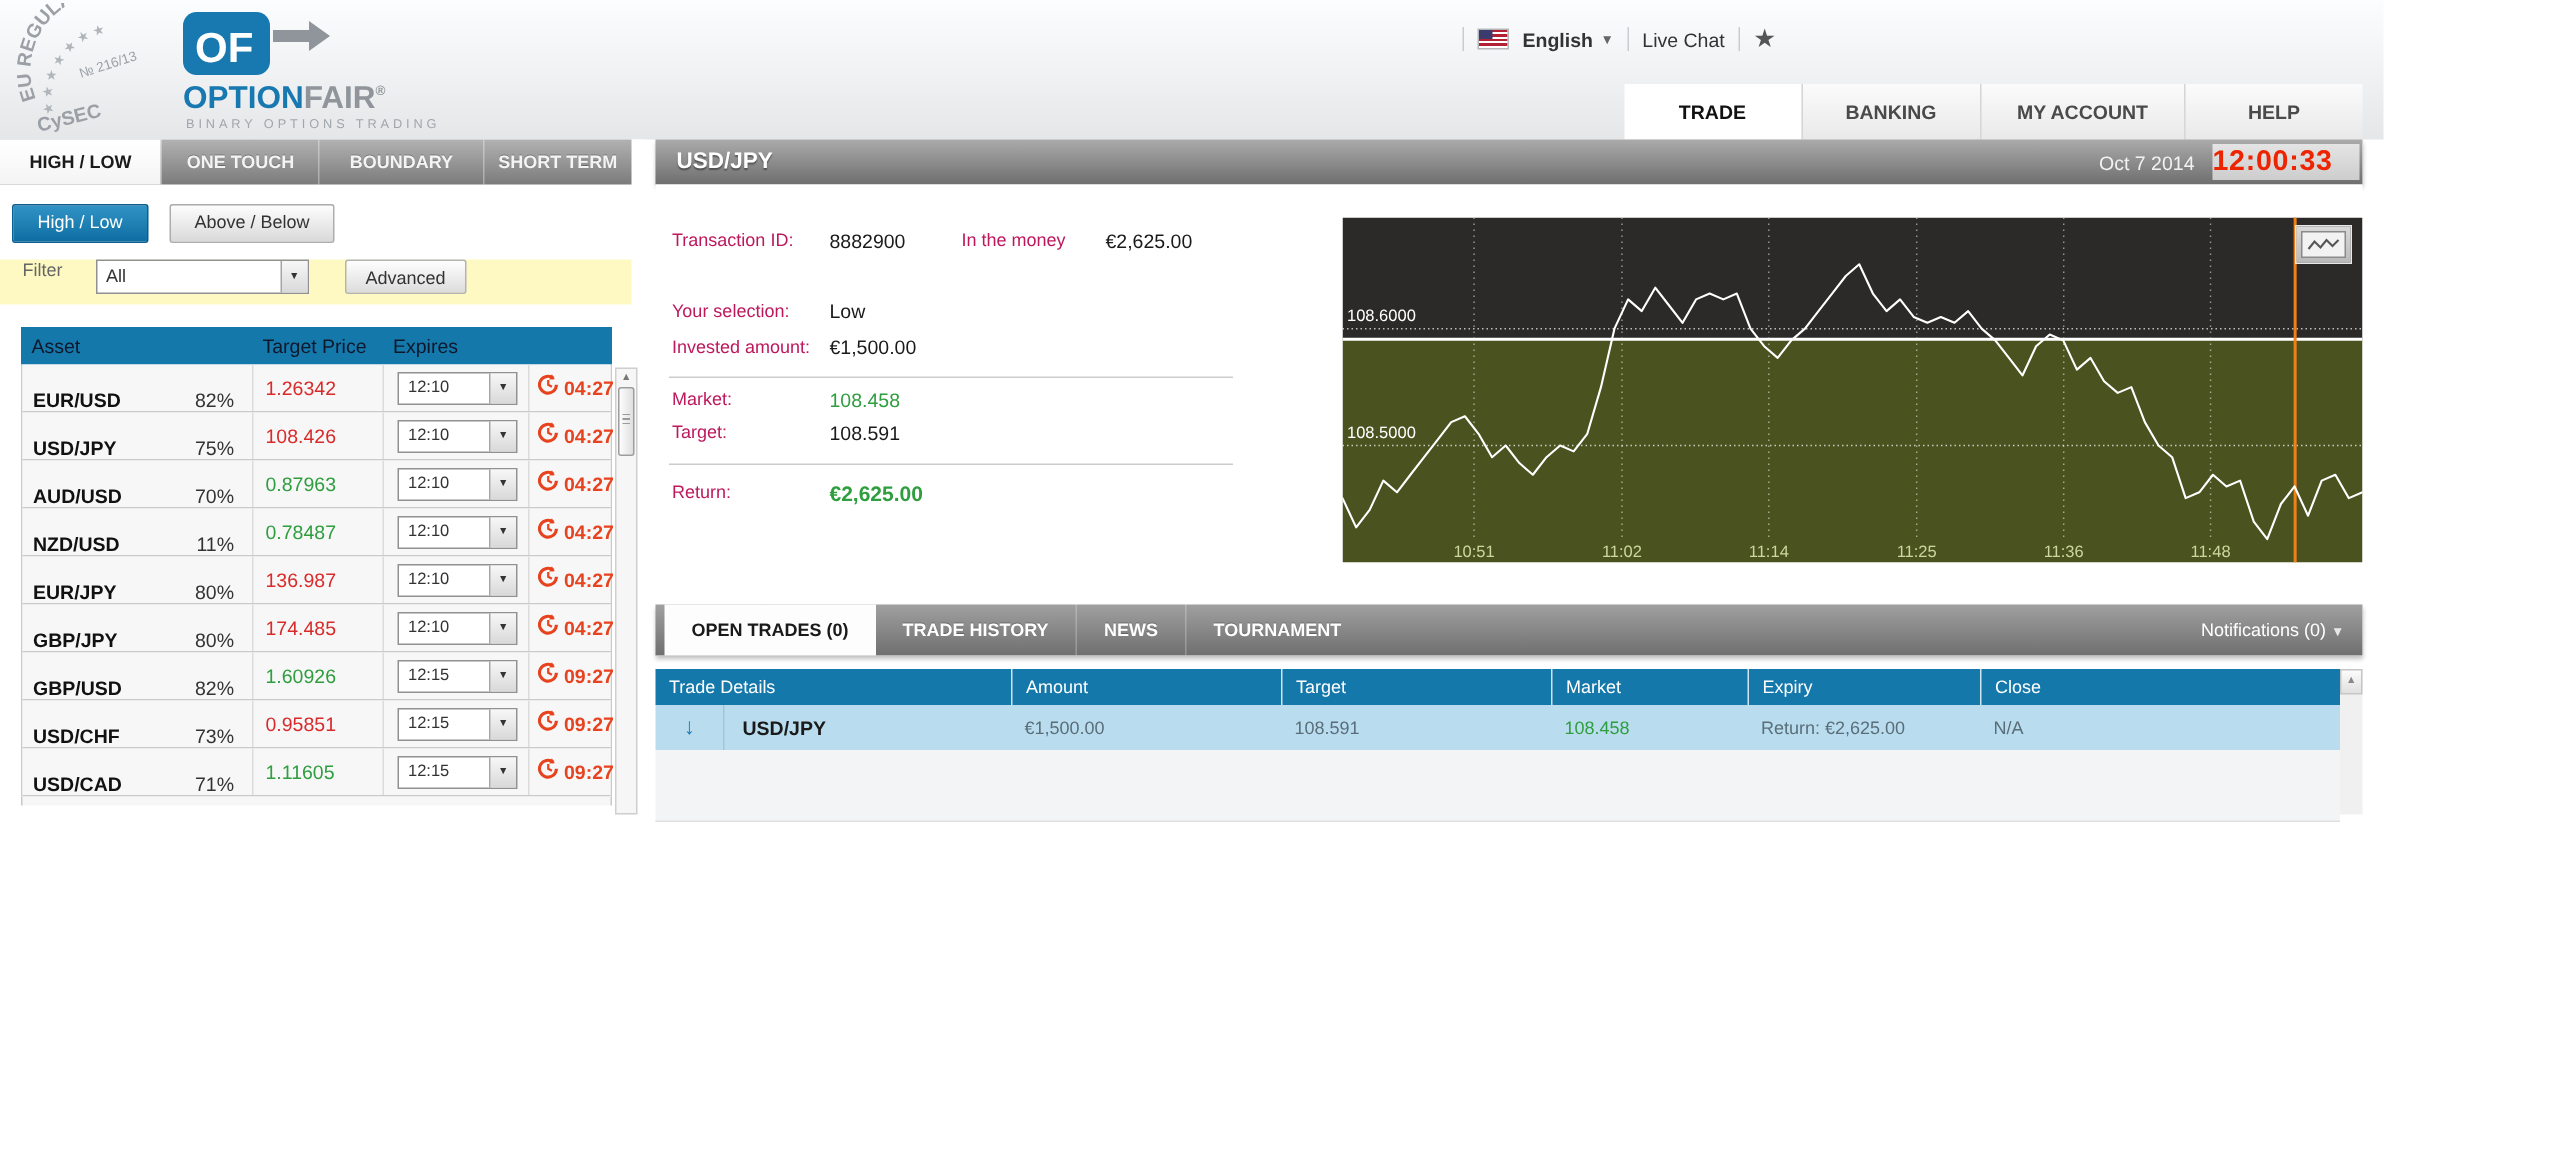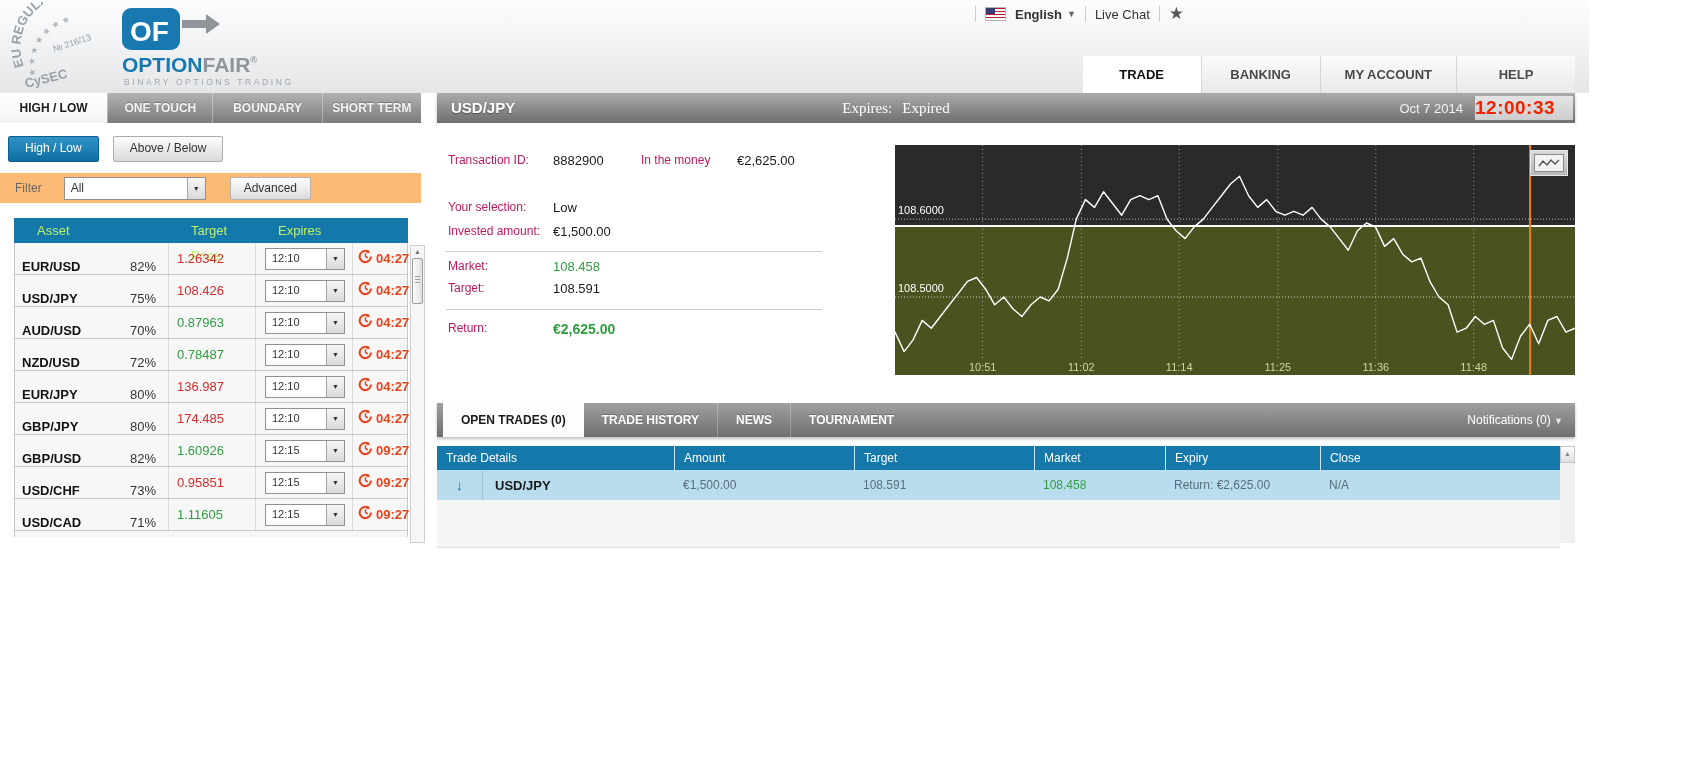--- a/index.html
+++ b/index.html
@@ -3,21 +3,21 @@
 <meta charset="utf-8">
 <style>
   html,body{margin:0;padding:0;background:#fff;}
   .page{position:relative;width:1706px;height:778px;overflow:hidden;background:#fff;
         font-family:"Liberation Sans",sans-serif;color:#222;}
 
   
   .top-header{position:absolute;left:0;top:0;width:1589px;height:93px;
     background:linear-gradient(180deg,#fcfdfe 0%,#eff1f3 55%,#e4e6e8 100%);}
   .logo-svg{position:absolute;left:10px;top:2px;}
-  .utility{position:absolute;left:975px;top:4px;height:20px;display:flex;align-items:center;gap:9px;}
+  .utility{position:absolute;left:975px;top:16px;height:20px;display:flex;align-items:center;gap:9px;}
   .u-sep{width:1px;height:16px;background:#c9ccd0;}
   .flag{width:19px;height:12px;border:1px solid #b4b7ba;display:inline-block;position:relative;
     background:repeating-linear-gradient(180deg,#b22234 0 1.5px,#fff 1.5px 3px);}
   .flag:after{content:"";position:absolute;left:0;top:0;width:9px;height:6px;background:#3c3b6e;}
   .lang-label{font-size:13px;font-weight:bold;color:#333;cursor:pointer;}
   .lang-arrow{font-size:9px;color:#666;margin-left:-4px;cursor:pointer;}
   .live-chat{font-size:13px;color:#333;cursor:pointer;}
   .star{font-size:17px;color:#555;cursor:pointer;line-height:18px;}
   .nav-tabs{position:absolute;right:14px;bottom:0;display:flex;height:37px;}
   .nav-tab{min-width:70px;padding:0 24px;line-height:37px;text-align:center;font-size:13px;font-weight:bold;
@@ -29,33 +29,33 @@
   .left-panel{position:absolute;left:0;top:93px;width:430px;height:455px;background:#fff;}
   .trade-tabs{display:flex;width:421px;height:30px;background:linear-gradient(180deg,#b2b2b2,#7b7b7b);}
   .trade-tab{line-height:30px;text-align:center;font-size:12px;font-weight:bold;color:#f4f4f4;
     border-left:1px solid rgba(255,255,255,.35);cursor:pointer;text-shadow:0 -1px 0 rgba(0,0,0,.25);}
   .trade-tab:first-child{border-left:none;}
   .trade-tab.active{background:linear-gradient(180deg,#ffffff,#f4f4f4);color:#1a1a1a;text-shadow:none;}
   .view-buttons{margin:13px 0 0 8px;display:flex;gap:14px;}
   .view-btn{height:24px;padding:0 16px;font-size:12px;line-height:22px;border-radius:2px;cursor:pointer;
     border:1px solid #adadad;background:linear-gradient(180deg,#fdfdfd,#d9d9d9);color:#333;}
   .view-btn.active{border:1px solid #0b5e8d;background:linear-gradient(180deg,#3193c5,#0e6ea3);color:#fff;}
-  .filter-row{margin-top:11px;width:421px;height:30px;background:#fdba74;display:flex;align-items:center;}
+  .filter-row{margin-top:11px;width:421px;height:30px;background:#fef9c3;display:flex;align-items:flex-start;}
   .filter-label{font-size:12px;color:#666;margin-left:15px;}
   .win-select{display:flex;height:21px;border:1px solid #919191;background:#fff;cursor:pointer;}
   .ws-val{flex:1;font-size:12px;color:#333;padding:3px 0 0 6px;}
   .ws-btn{width:17px;border-left:1px solid #a5a5a5;background:linear-gradient(180deg,#f7f7f7,#d9d9d9);
     font-size:7px;color:#333;display:flex;align-items:center;justify-content:center;}
   .filter-select{width:140px;margin-left:22px;}
   .advanced-btn{margin-left:24px;height:23px;padding:0 13px;font-size:12px;color:#333;cursor:pointer;
     border:1px solid #b3b3b3;border-radius:2px;background:linear-gradient(180deg,#fefefe,#dcdcdc);
     font-family:"Liberation Sans",sans-serif;}
   .asset-table{position:relative;margin:15px 0 0 14px;width:394px;}
   .at-header{display:grid;grid-template-columns:154px 87px 97px 56px;height:25px;background:var(--blue);}
-  .at-header span{font-size:13px;color:#bef264;line-height:25px;padding-left:23px;}
+  .at-header span{font-size:13px;color:#0f172a;line-height:25px;padding-left:7px;}
   .asset-rows{border-left:1px solid #c9c9c9;border-right:1px solid #c9c9c9;}
   .asset-row{display:grid;grid-template-columns:153px 87px 97px 55px;height:31px;background:#f7f7f7;
     border-bottom:1px solid #c9c9c9;align-items:center;cursor:pointer;}
   .c-asset{display:flex;justify-content:space-between;align-items:flex-start;margin-top:16px;}
   .asset-name{font-size:13px;font-weight:bold;color:#111;padding-left:7px;}
   .asset-pct{font-size:13px;color:#333;padding-right:12px;}
   .c-price{font-size:13px;padding-left:8px;border-left:1px solid #dcdcdc;height:31px;line-height:31px;}
   .c-price.down{color:var(--red);}  .c-price.up{color:var(--green);}
   .c-exp{border-left:1px solid #dcdcdc;height:31px;display:flex;align-items:center;padding-left:9px;}
   .exp-select{width:78px;height:20px;}
@@ -265,21 +265,21 @@
                   <path d="M13.8 8a6 6 0 1 1-2.1-4.6" fill="none" stroke="#e8431f" stroke-width="2.2"></path>
                   <path d="M10.6 0.6l2 3.4-3.9.3z" fill="#e8431f"></path>
                   <path d="M8 4.6V8l2.6 1.4" fill="none" stroke="#e8431f" stroke-width="1.6"></path>
                 </svg></span>
               <span class="cd-text">04:27</span>
             </div>
           </div>
           <div class="asset-row">
             <div class="c-asset">
               <span class="asset-name">NZD/USD</span>
-              <span class="asset-pct">72%</span>
+              <span class="asset-pct">11%</span>
             </div>
             <div class="c-price up">0.78487</div>
             <div class="c-exp">
               <div class="win-select exp-select">
                 <span class="ws-val">12:10</span>
                 <span class="ws-btn">▼</span>
               </div>
             </div>
             <div class="c-cd">
               <span><svg width="15" height="15" viewBox="0 0 16 16">
@@ -400,23 +400,20 @@
       <div class="vscroll">
         <div class="vs-up">▲</div>
         <div class="vs-thumb"></div>
       </div>
     </div>
   </div>
 
   <div class="main-panel">
     <div class="pair-header">
       <span class="pair-name">USD/JPY</span>
-      <span class="expires">
-        <span>Expires:</span><span class="gap"></span><span>Expired</span>
-      </span>
       <span class="hdr-date">Oct 7 2014</span>
       <span class="clock">12:00:33</span>
     </div>
 
     <div class="details">
       <div class="d-row" style="top:30px">
         <span class="d-label p1">Transaction ID:</span>
         <span class="d-val p2">8882900</span>
         <span class="d-label p3">In the money</span>
         <span class="d-val p4">€2,625.00</span>

